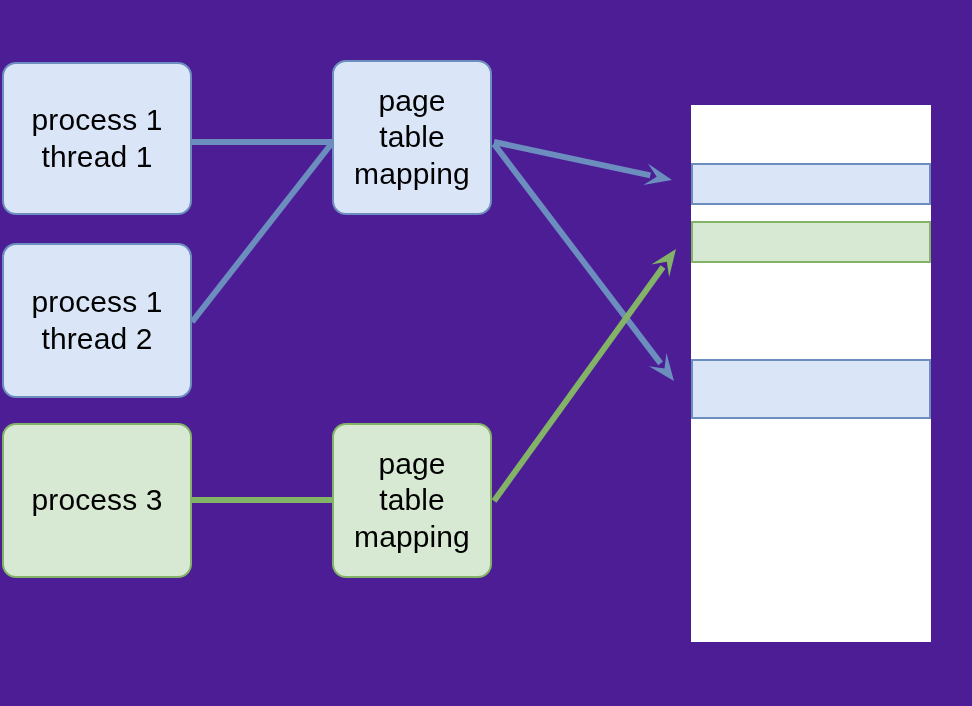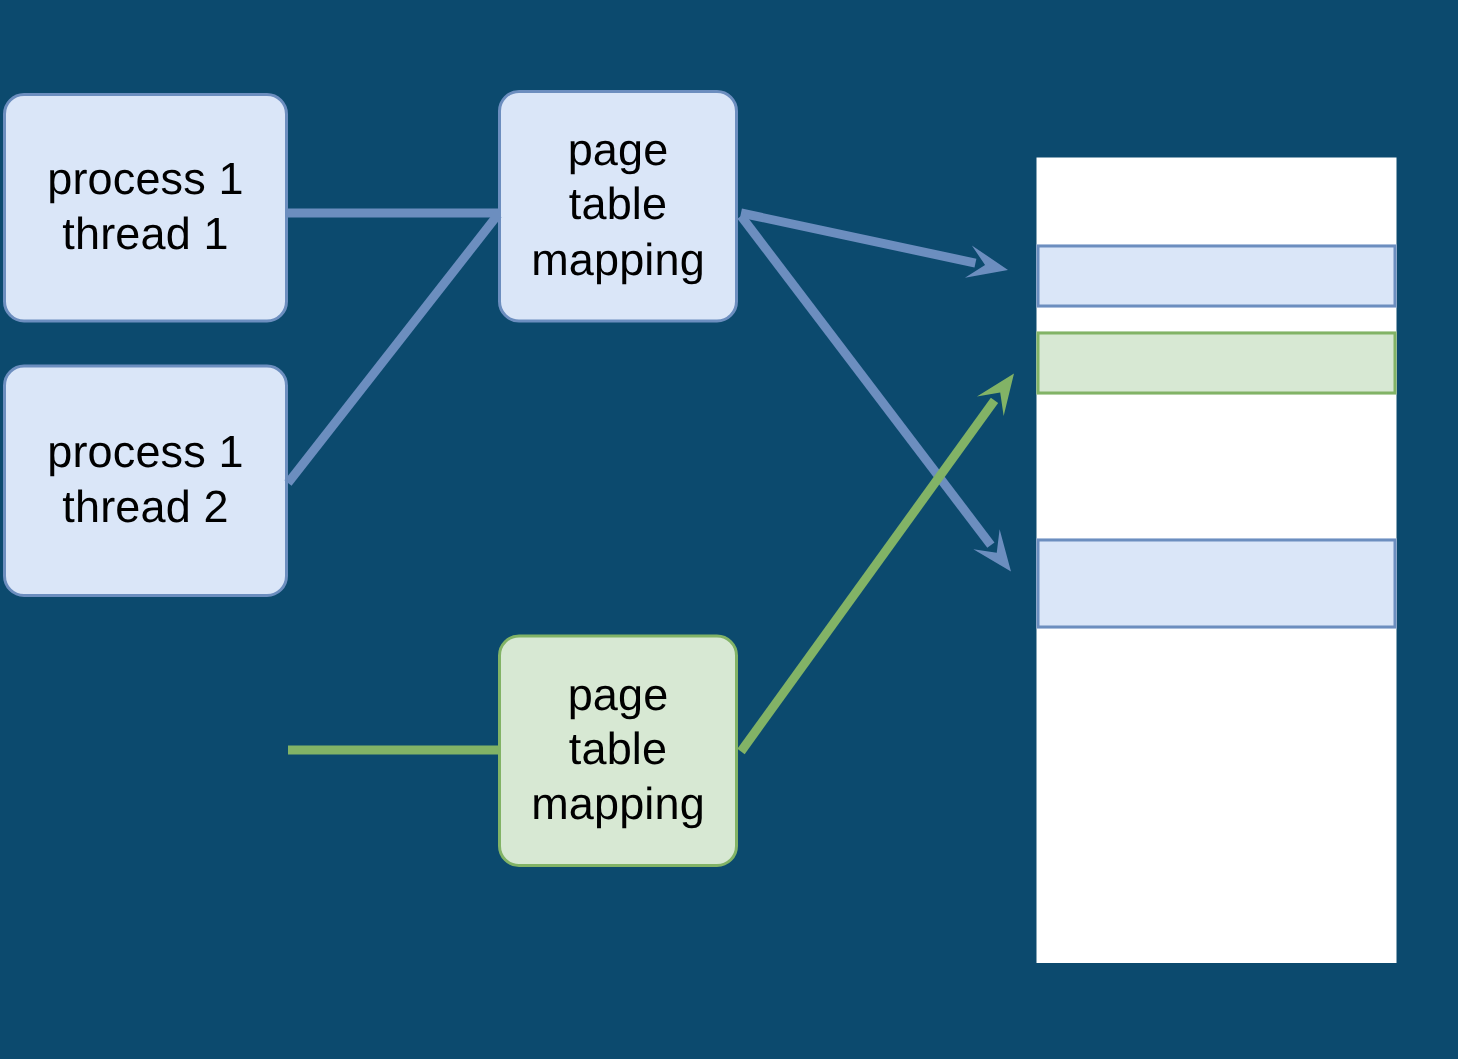--- a/index.html
+++ b/index.html
@@ -5,21 +5,21 @@
 <style>
   html, body {
     margin: 0;
     padding: 0;
     background: #000000;
   }
   #canvas {
     position: relative;
     width: 972px;
     height: 706px;
-    background: #0c4a6e;
+    background: #4c1d95;
     overflow: hidden;
     font-family: "Liberation Sans", sans-serif;
   }
   .node {
     position: absolute;
     box-sizing: border-box;
     display: flex;
     align-items: center;
     justify-content: center;
     text-align: center;
@@ -92,20 +92,23 @@
   <div class="node blue" id="n-p1t1" style="left: 2px; top: 62px; width: 190px; height: 153px;">
     <span>process 1
 thread 1</span>
   </div>
 
   <div class="node blue" id="n-p1t2" style="left: 2px; top: 243px; width: 190px; height: 155px;">
     <span>process 1
 thread 2</span>
   </div>
 
+  <div class="node green" id="n-p3" style="left: 2px; top: 423px; width: 190px; height: 155px;">
+    <span>process 3</span>
+  </div>
 
   <div class="node blue" id="n-ptb" style="left: 332px; top: 60px; width: 160px; height: 155px;">
     <span>page
 table
 mapping</span>
   </div>
 
   <div class="node green" id="n-ptg" style="left: 332px; top: 423px; width: 160px; height: 155px;">
     <span>page
 table

